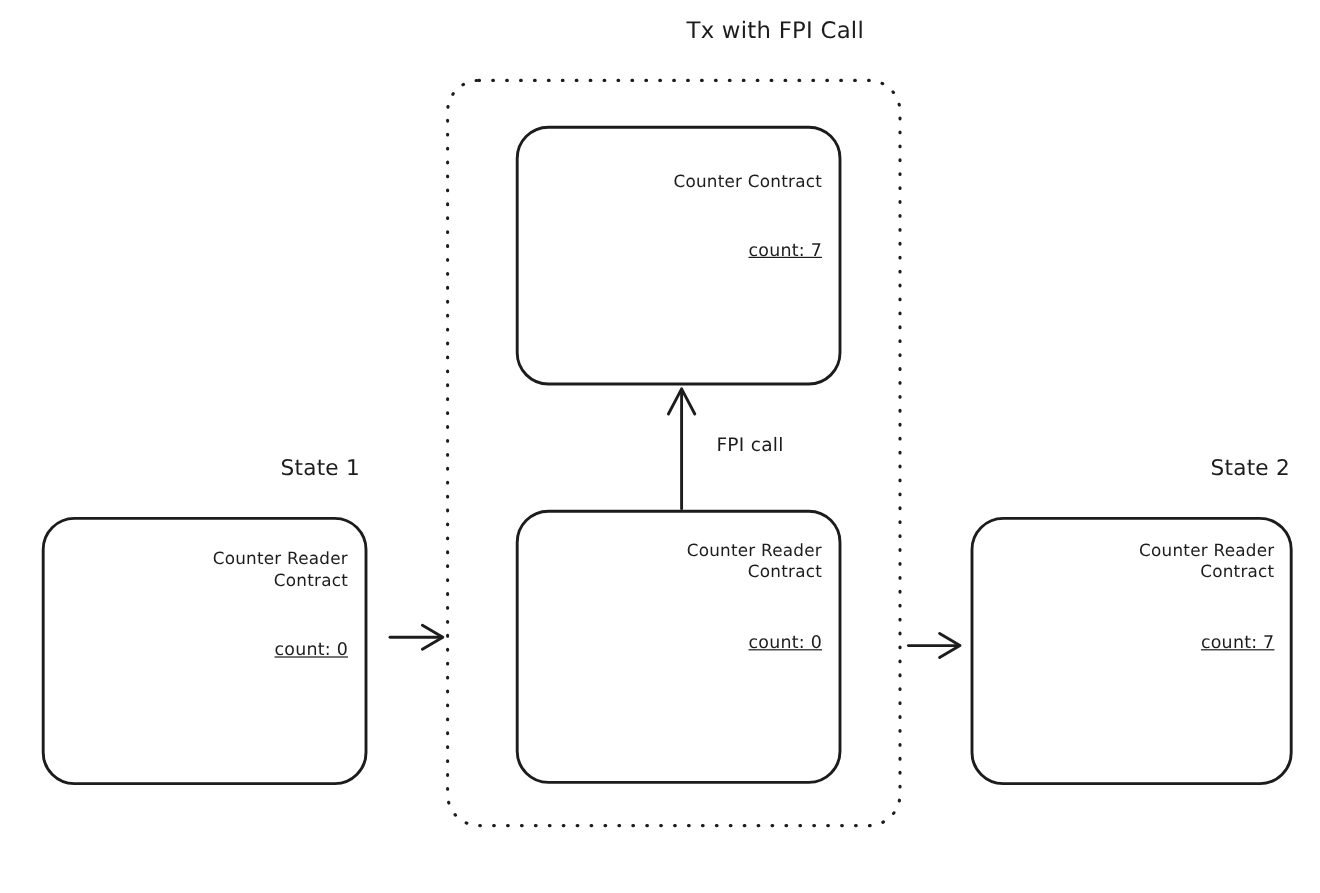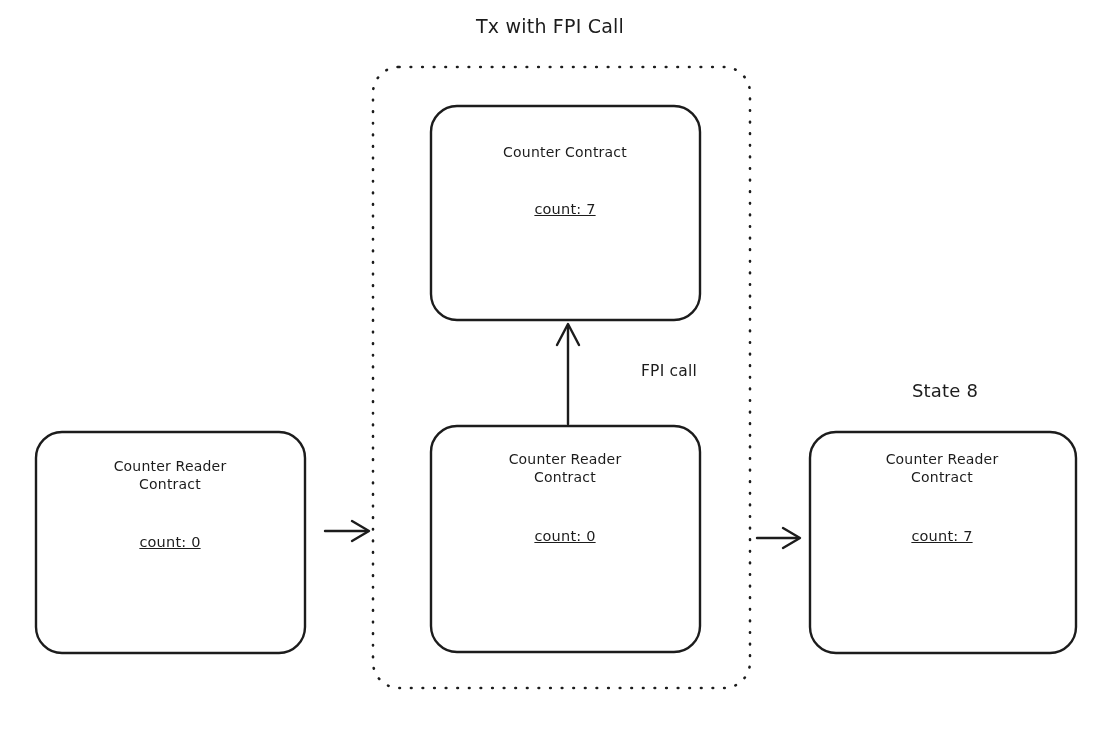--- a/index.html
+++ b/index.html
@@ -29,21 +29,21 @@
     left: 0;
     top: 0;
     width: 1100px;
     height: 744px;
     pointer-events: none;
   }
 
   
   .txt {
     position: absolute;
-    text-align: center;
+    text-align: right;
     color: #1c1c1c;
     font-family: "DejaVu Sans", sans-serif;
     letter-spacing: 0.2px;
     white-space: pre-line;
     line-height: 1.32;
   }
 
   .diagram-title {
     left: 380px;
     top: 14px;
@@ -83,21 +83,20 @@
   
   .rr-title { left: 822px; top: 450px; width: 240px; }
   .rr-count { left: 822px; top: 527px; width: 240px; }
 
   .edge-label {
     font-size: 15.5px;
     left: 597px;
     top: 361px;
     width: 110px;
     text-align: left;
-    margin-left: 44px;
   }
 
   .hit {
     position: absolute;
     background: transparent;
   }
 </style>
 </head>
 <body>
 
@@ -126,22 +125,23 @@
     </g>
 
     <g>
       <line x1="568" y1="424" x2="568" y2="327" stroke="#1c1c1c" stroke-width="2.4" stroke-linecap="round"></line>
       <polyline points="557,345 568,324 579,345" fill="none" stroke="#1c1c1c" stroke-width="2.4" stroke-linecap="round" stroke-linejoin="round"></polyline>
     </g>
   </svg>
 
   <div class="txt diagram-title">Tx with FPI Call</div>
 
+  <div class="txt state-label state-label-1">State 1</div>
 
-  <div class="txt state-label state-label-2">State 8</div>
+  <div class="txt state-label state-label-2">State 2</div>
 
   <div class="txt box-title tc-title">Counter Contract</div>
   <div class="txt box-count tc-count">count: 7</div>
 
   <div class="txt box-title lr-title">Counter Reader
 Contract</div>
   <div class="txt box-count lr-count">count: 0</div>
 
   <div class="txt box-title mr-title">Counter Reader
 Contract</div>

